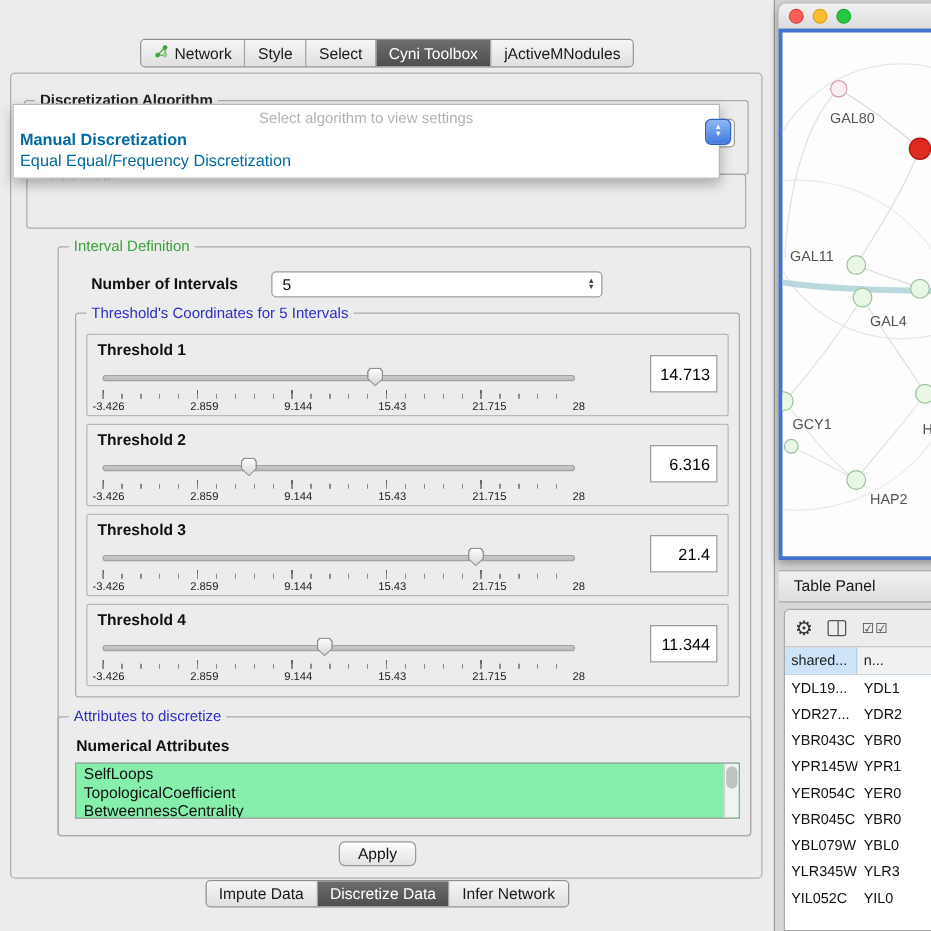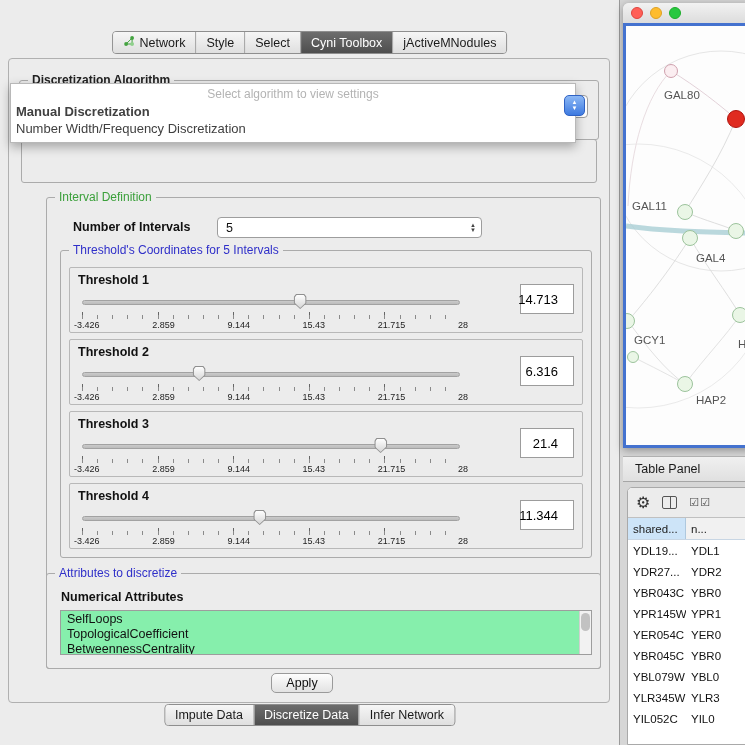--- a/index.html
+++ b/index.html
@@ -31,21 +31,21 @@
 
   
   .combo { position:absolute; background:#fff; border:1px solid #9d9d9d; border-radius:4px; display:flex; align-items:center; font-size:12.5px; color:#111; }
   .combo .txt { flex:1; padding-left:8px; white-space:nowrap; overflow:hidden; }
   .combo .arrows { width:16px; display:flex; flex-direction:column; align-items:center; line-height:4px; font-size:6px; color:#444; gap:1px; }
 
   
   .popup { position:absolute; left:10px; top:83px; width:566px; background:#ffffff; border:1px solid #b8b8b8;
            box-shadow:0 4px 10px rgba(0,0,0,.30); z-index:40; padding-bottom:5px; }
   .popup .hint { text-align:center; color:#b3b3b3; font-size:12px; padding:3px 1px 2px; }
-  .popup .opt  { font-size:13px; padding:1px 0 1px 5px; color:#404040; }
+  .popup .opt  { font-size:13px; padding:1px 0 1px 5px; color:#0369a1; }
   .popup .opt.b { font-weight:bold; }
   .bluecap { position:absolute; left:564px; top:95px; width:21px; height:21px; border-radius:5px; z-index:50;
              background:linear-gradient(#8cb8f5,#3e7ae0); border:1px solid #2f62c4;
              display:flex; flex-direction:column; align-items:center; justify-content:center; line-height:5px; font-size:6px; color:#fff; gap:1px; }
 
   
   .throws { position:absolute; left:8px; top:16px; width:514px; }
   .throw { position:relative; width:514px; height:66px; border:1px solid #b8b8b8; border-radius:2px; margin-bottom:6px; }
   .tlabel { position:absolute; left:8px; top:5px; font-weight:bold; font-size:12.5px; color:#111; }
   .track-wrap { position:absolute; left:12px; top:26px; width:378px; height:16px; }
@@ -53,21 +53,21 @@
   .thumb { position:absolute; top:0; width:13px; height:15px; transform:translateX(-50%);
            background:#8f8f8f; clip-path:polygon(18% 0,82% 0,100% 20%,100% 60%,50% 100%,0 60%,0 20%); }
   .thumb i { position:absolute; left:1px; right:1px; top:1px; bottom:1px; display:block;
              background:linear-gradient(#fefefe,#d6d6d6); clip-path:polygon(18% 0,82% 0,100% 20%,100% 60%,50% 100%,0 60%,0 20%); }
   .ticks { position:absolute; left:12px; top:44px; width:378px; height:7px;
            background-image:repeating-linear-gradient(90deg,#8a8a8a 0 1px,transparent 1px 15.12px),
                             repeating-linear-gradient(90deg,#666 0 1px,transparent 1px 75.6px);
            background-size:100% 4px,100% 7px; background-repeat:no-repeat; background-position:left bottom,left bottom; }
   .scale { position:absolute; left:4px; top:52px; width:394px; display:flex; justify-content:space-between; font-size:9px; color:#222; }
   .vbox { position:absolute; right:8px; top:16px; width:54px; height:30px; background:#fff; border:1px solid #9c9c9c;
-          display:flex; align-items:center; justify-content:flex-end; padding-right:15px; font-size:13px; color:#000; }
+          display:flex; align-items:center; justify-content:flex-end; padding-right:5px; font-size:13px; color:#000; }
 
   .sublabel { position:absolute; font-weight:bold; font-size:12.5px; color:#111; }
 
   
   .listbox { position:absolute; left:13px; top:36px; width:532px; height:45px; background:#86efac; border:1px solid #9d9d9d; overflow:hidden; }
   .listbox .li { font-size:12.5px; color:#111; padding-left:6px; line-height:15px; white-space:nowrap; }
   .sb { position:absolute; right:0; top:0; bottom:0; width:12px; background:#f2f2f2; border-left:1px solid #d0d0d0; }
   .sb .sbthumb { position:absolute; left:1px; right:1px; top:2px; height:18px; background:#c2c2c2; border-radius:5px; }
 
   .btn { position:absolute; border:1px solid #9a9a9a; border-radius:5px; background:linear-gradient(#fdfdfd,#e2e2e2);
@@ -260,21 +260,21 @@
             </div>
         </div>
       </div>
 
       <div class="btn" style="left:262px; top:614px; width:62px; height:20px;">Apply</div>
     </div>
 
     <div class="popup">
       <div class="hint">Select algorithm to view settings</div>
       <div class="opt b">Manual Discretization</div>
-      <div class="opt">Number Width/Frequency Discretization</div>
+      <div class="opt">Equal Equal/Frequency Discretization</div>
     </div>
     <div class="bluecap">
         <span>▲</span>
         <span>▼</span>
       </div>
 
     <div class="seg bottabs">
       <div class="itm">
           <span>Impute Data</span>
         </div>

